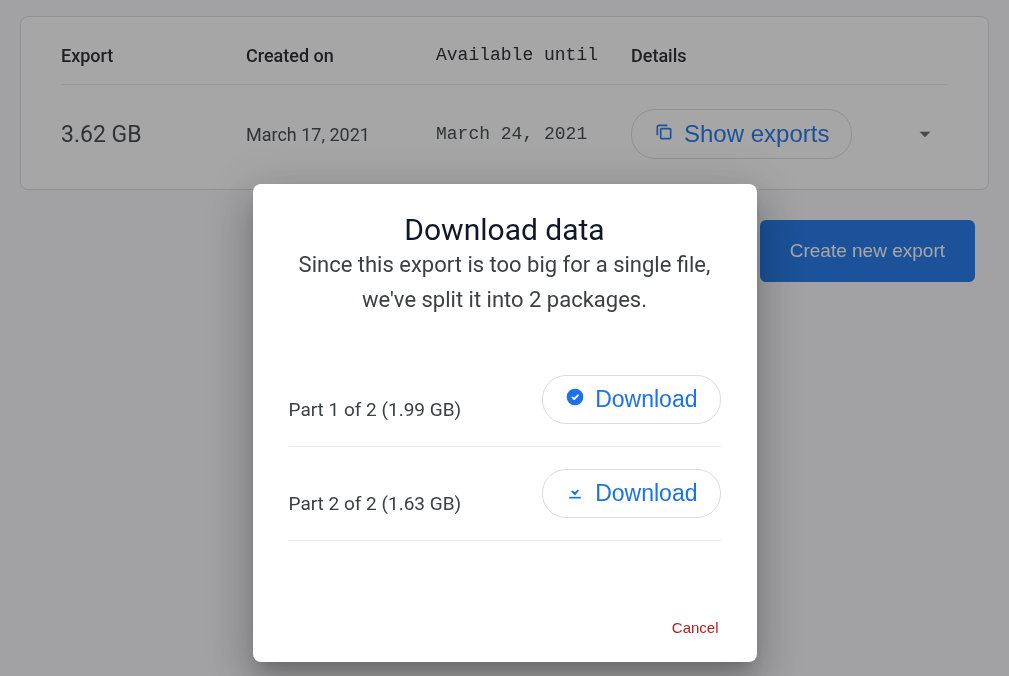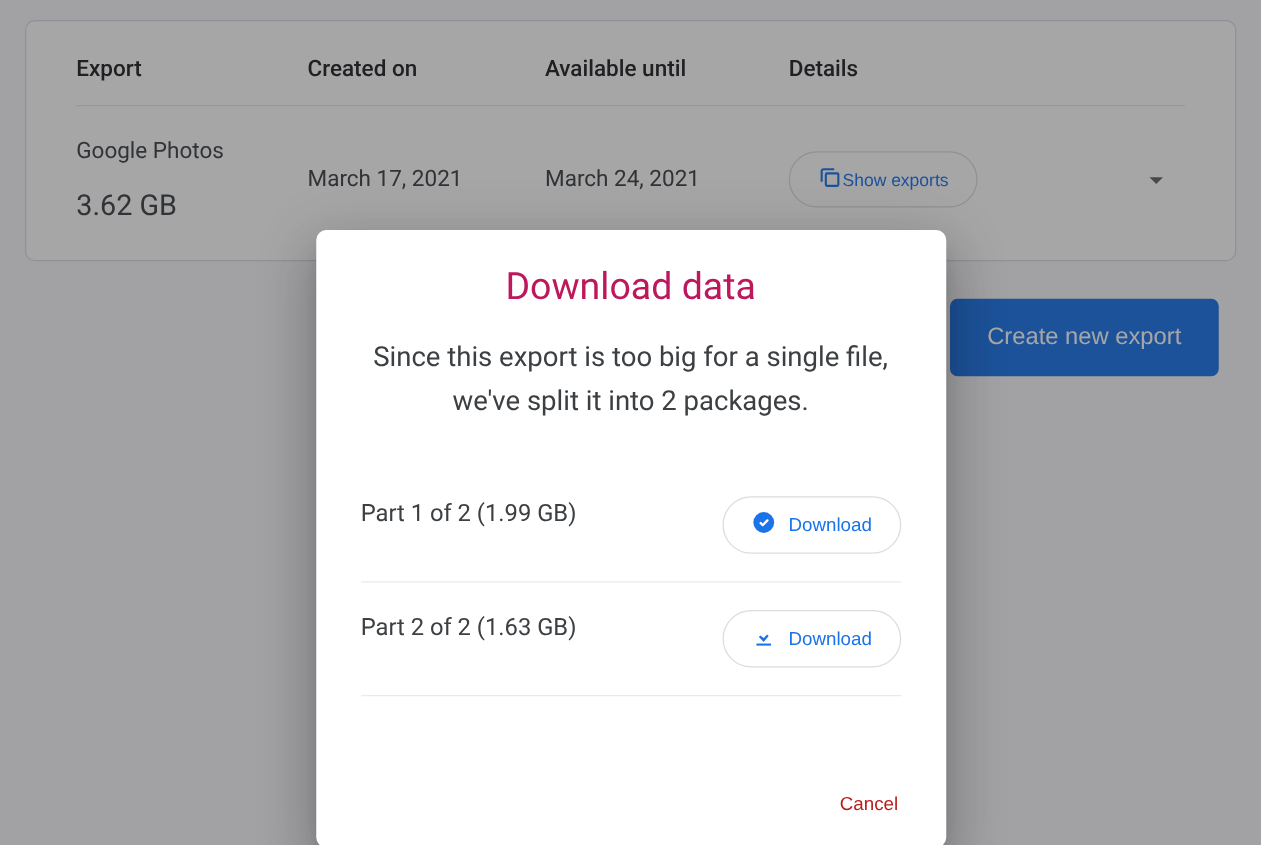--- a/index.html
+++ b/index.html
@@ -29,21 +29,21 @@
       border-bottom: 1px solid #e8eaed;
     }
     .table-header div {
       font-size: 18px;
       font-weight: 500;
       color: #202124;
     }
 
     .col-export { width: 185px; }
     .col-created { width: 190px; }
-    .col-available { width: 195px; }
+    .col-available { width: 195px; font-family: Liberation Mono, monospace; }
     .col-details { flex: 1; }
 
     .table-row {
       display: flex;
       align-items: center;
       padding: 24px 0 30px 0;
     }
 
     .export-name {
       font-size: 18px;
@@ -63,26 +63,26 @@
 
     .details-cell {
       display: flex;
       align-items: center;
       gap: 40px;
     }
 
     .show-exports-btn {
       display: inline-flex;
       align-items: center;
-      gap: 0;
+      gap: 10px;
       border: 1px solid #dadce0;
       background: #fff;
       border-radius: 24px;
       padding: 10px 22px;
-      font-size: 14px;
+      font-size: 24px;
       color: #1a73e8;
       font-weight: 500;
       cursor: pointer;
     }
     .show-exports-btn svg { width: 20px; height: 20px; }
 
     .expand-chevron {
       color: #5f6368;
       cursor: pointer;
       display: flex;
@@ -124,54 +124,53 @@
       background: #fff;
       border-radius: 8px;
       box-shadow: 0 11px 15px -7px rgba(0,0,0,.2),
                   0 24px 38px 3px rgba(0,0,0,.14),
                   0 9px 46px 8px rgba(0,0,0,.12);
       padding: 28px 36px 20px 36px;
     }
     .modal-title {
       text-align: center;
       font-size: 30px;
-      color: #be185d;
+      color: #0f172a;
       font-weight: 400;
-      margin-bottom: 22px;
     }
     .modal-subtitle {
       text-align: center;
       font-size: 22px;
       color: #3c4043;
       line-height: 1.6;
       margin-bottom: 36px;
       padding: 0 6px;
     }
     .part-row {
       display: flex;
-      align-items: flex-start;
+      align-items: flex-end;
       justify-content: space-between;
       padding: 22px 0;
       border-bottom: 1px solid #e8eaed;
     }
     .part-label {
       font-size: 19px;
       color: #3c4043;
       line-height: 1.5;
       max-width: 210px;
     }
     .download-btn {
       display: inline-flex;
       align-items: center;
       gap: 10px;
       border: 1px solid #dadce0;
       background: #fff;
       border-radius: 24px;
       padding: 10px 22px;
-      font-size: 15px;
+      font-size: 23px;
       color: #1a73e8;
       font-weight: 500;
       cursor: pointer;
     }
     .download-btn svg { width: 20px; height: 20px; }
 
     .modal-actions {
       display: flex;
       justify-content: flex-end;
       margin-top: 28px;
@@ -194,21 +193,20 @@
   <div class="exports-card">
     <div class="table-header">
       <div class="col-export">Export</div>
       <div class="col-created">Created on</div>
       <div class="col-available">Available until</div>
       <div class="col-details">Details</div>
     </div>
 
     <div class="table-row">
       <div class="col-export">
-        <div class="export-name">Google Photos</div>
         <div class="export-size">3.62 GB</div>
       </div>
       <div class="col-created date-text">March 17, 2021</div>
       <div class="col-available date-text">March 24, 2021</div>
       <div class="col-details details-cell">
         <button class="show-exports-btn">
           <span>
             <svg viewBox="0 0 24 24" fill="none" stroke="#1a73e8" stroke-width="2">
               <rect x="8" y="8" width="12" height="12" rx="1"></rect>
               <path d="M4 16 V6 a2 2 0 0 1 2-2 h10"></path>

